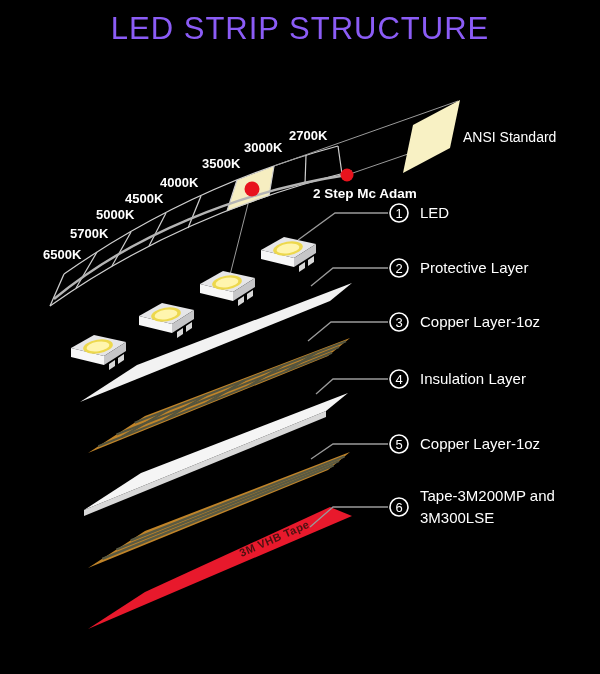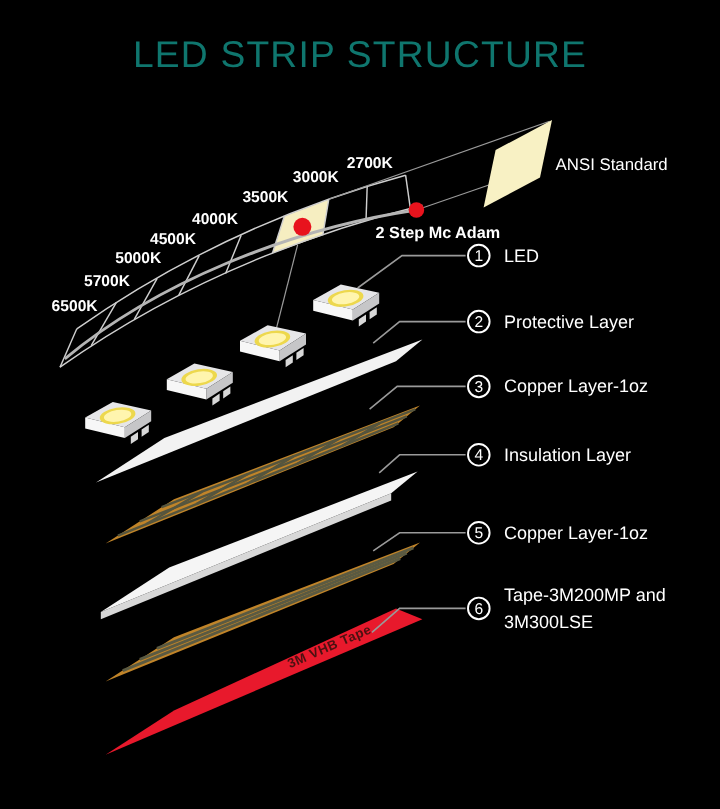--- a/index.html
+++ b/index.html
@@ -1,19 +1,19 @@
 <!DOCTYPE html>
 <html><head>
 <meta charset="utf-8">
 <style>
   html,body{margin:0;padding:0;background:#000;}
   .stage{position:relative;width:600px;height:674px;background:#000;overflow:hidden;
          font-family:"Liberation Sans", sans-serif;}
-  .title{position:absolute;top:28px;left:0;width:600px;text-align:center;
-         color:#0f766e;font-size:31px;font-weight:normal;letter-spacing:1px;white-space:nowrap;}
+  .title{position:absolute;top:11px;left:0;width:600px;text-align:center;
+         color:#8b5cf6;font-size:31px;font-weight:normal;letter-spacing:1px;white-space:nowrap;}
   svg text{font-family:"Liberation Sans", sans-serif;}
   .temp-label{fill:#ffffff;font-size:13px;font-weight:bold;}
   .layer-label{fill:#ffffff;font-size:15px;font-weight:normal;}
   .badge-num{fill:#ffffff;font-size:13px;font-weight:normal;text-anchor:middle;}
   .ansi-label{fill:#ffffff;font-size:14px;}
   .mcadam-label{fill:#ffffff;font-size:13.5px;font-weight:bold;}
   .tape-text{fill:#4a1111;font-size:11px;font-weight:bold;letter-spacing:.5px;text-anchor:middle;}
   .leader{stroke:#9a9a9a;stroke-width:1.3;fill:none;}
   .bandline{stroke:#cfcfcf;stroke-width:1.2;fill:none;}
   .locus{stroke:#b5b5b5;stroke-width:2.4;fill:none;}

